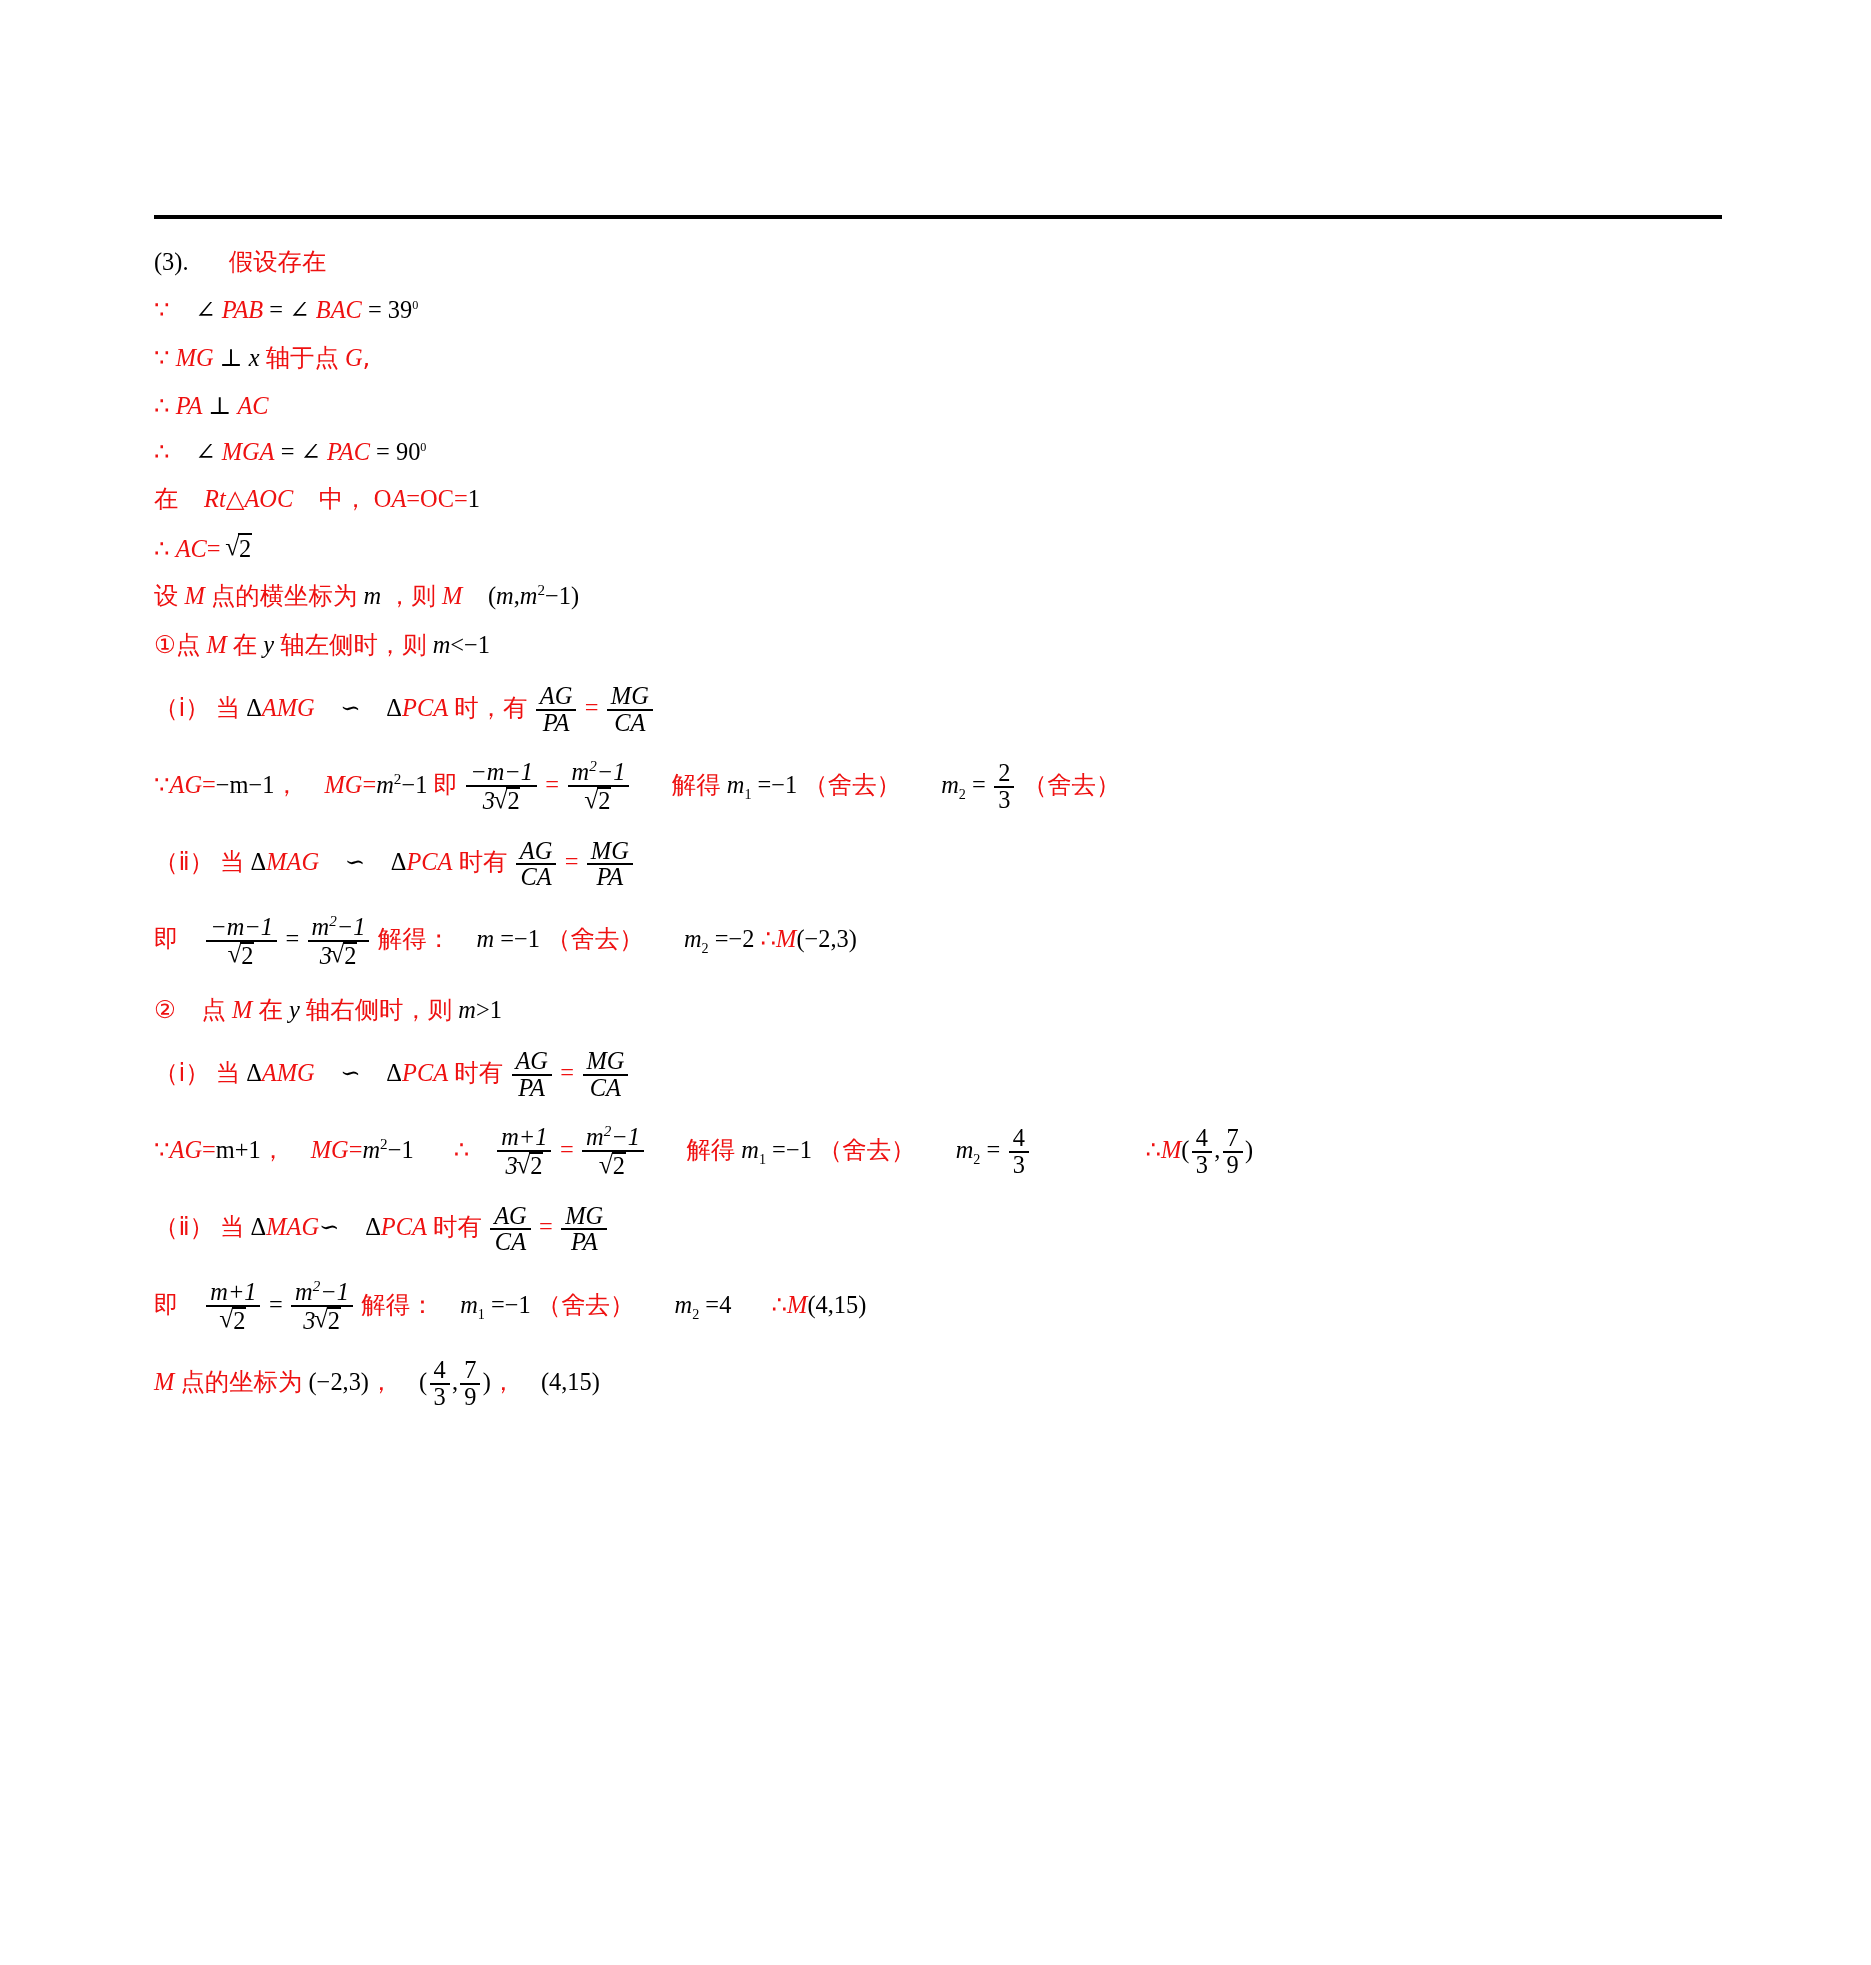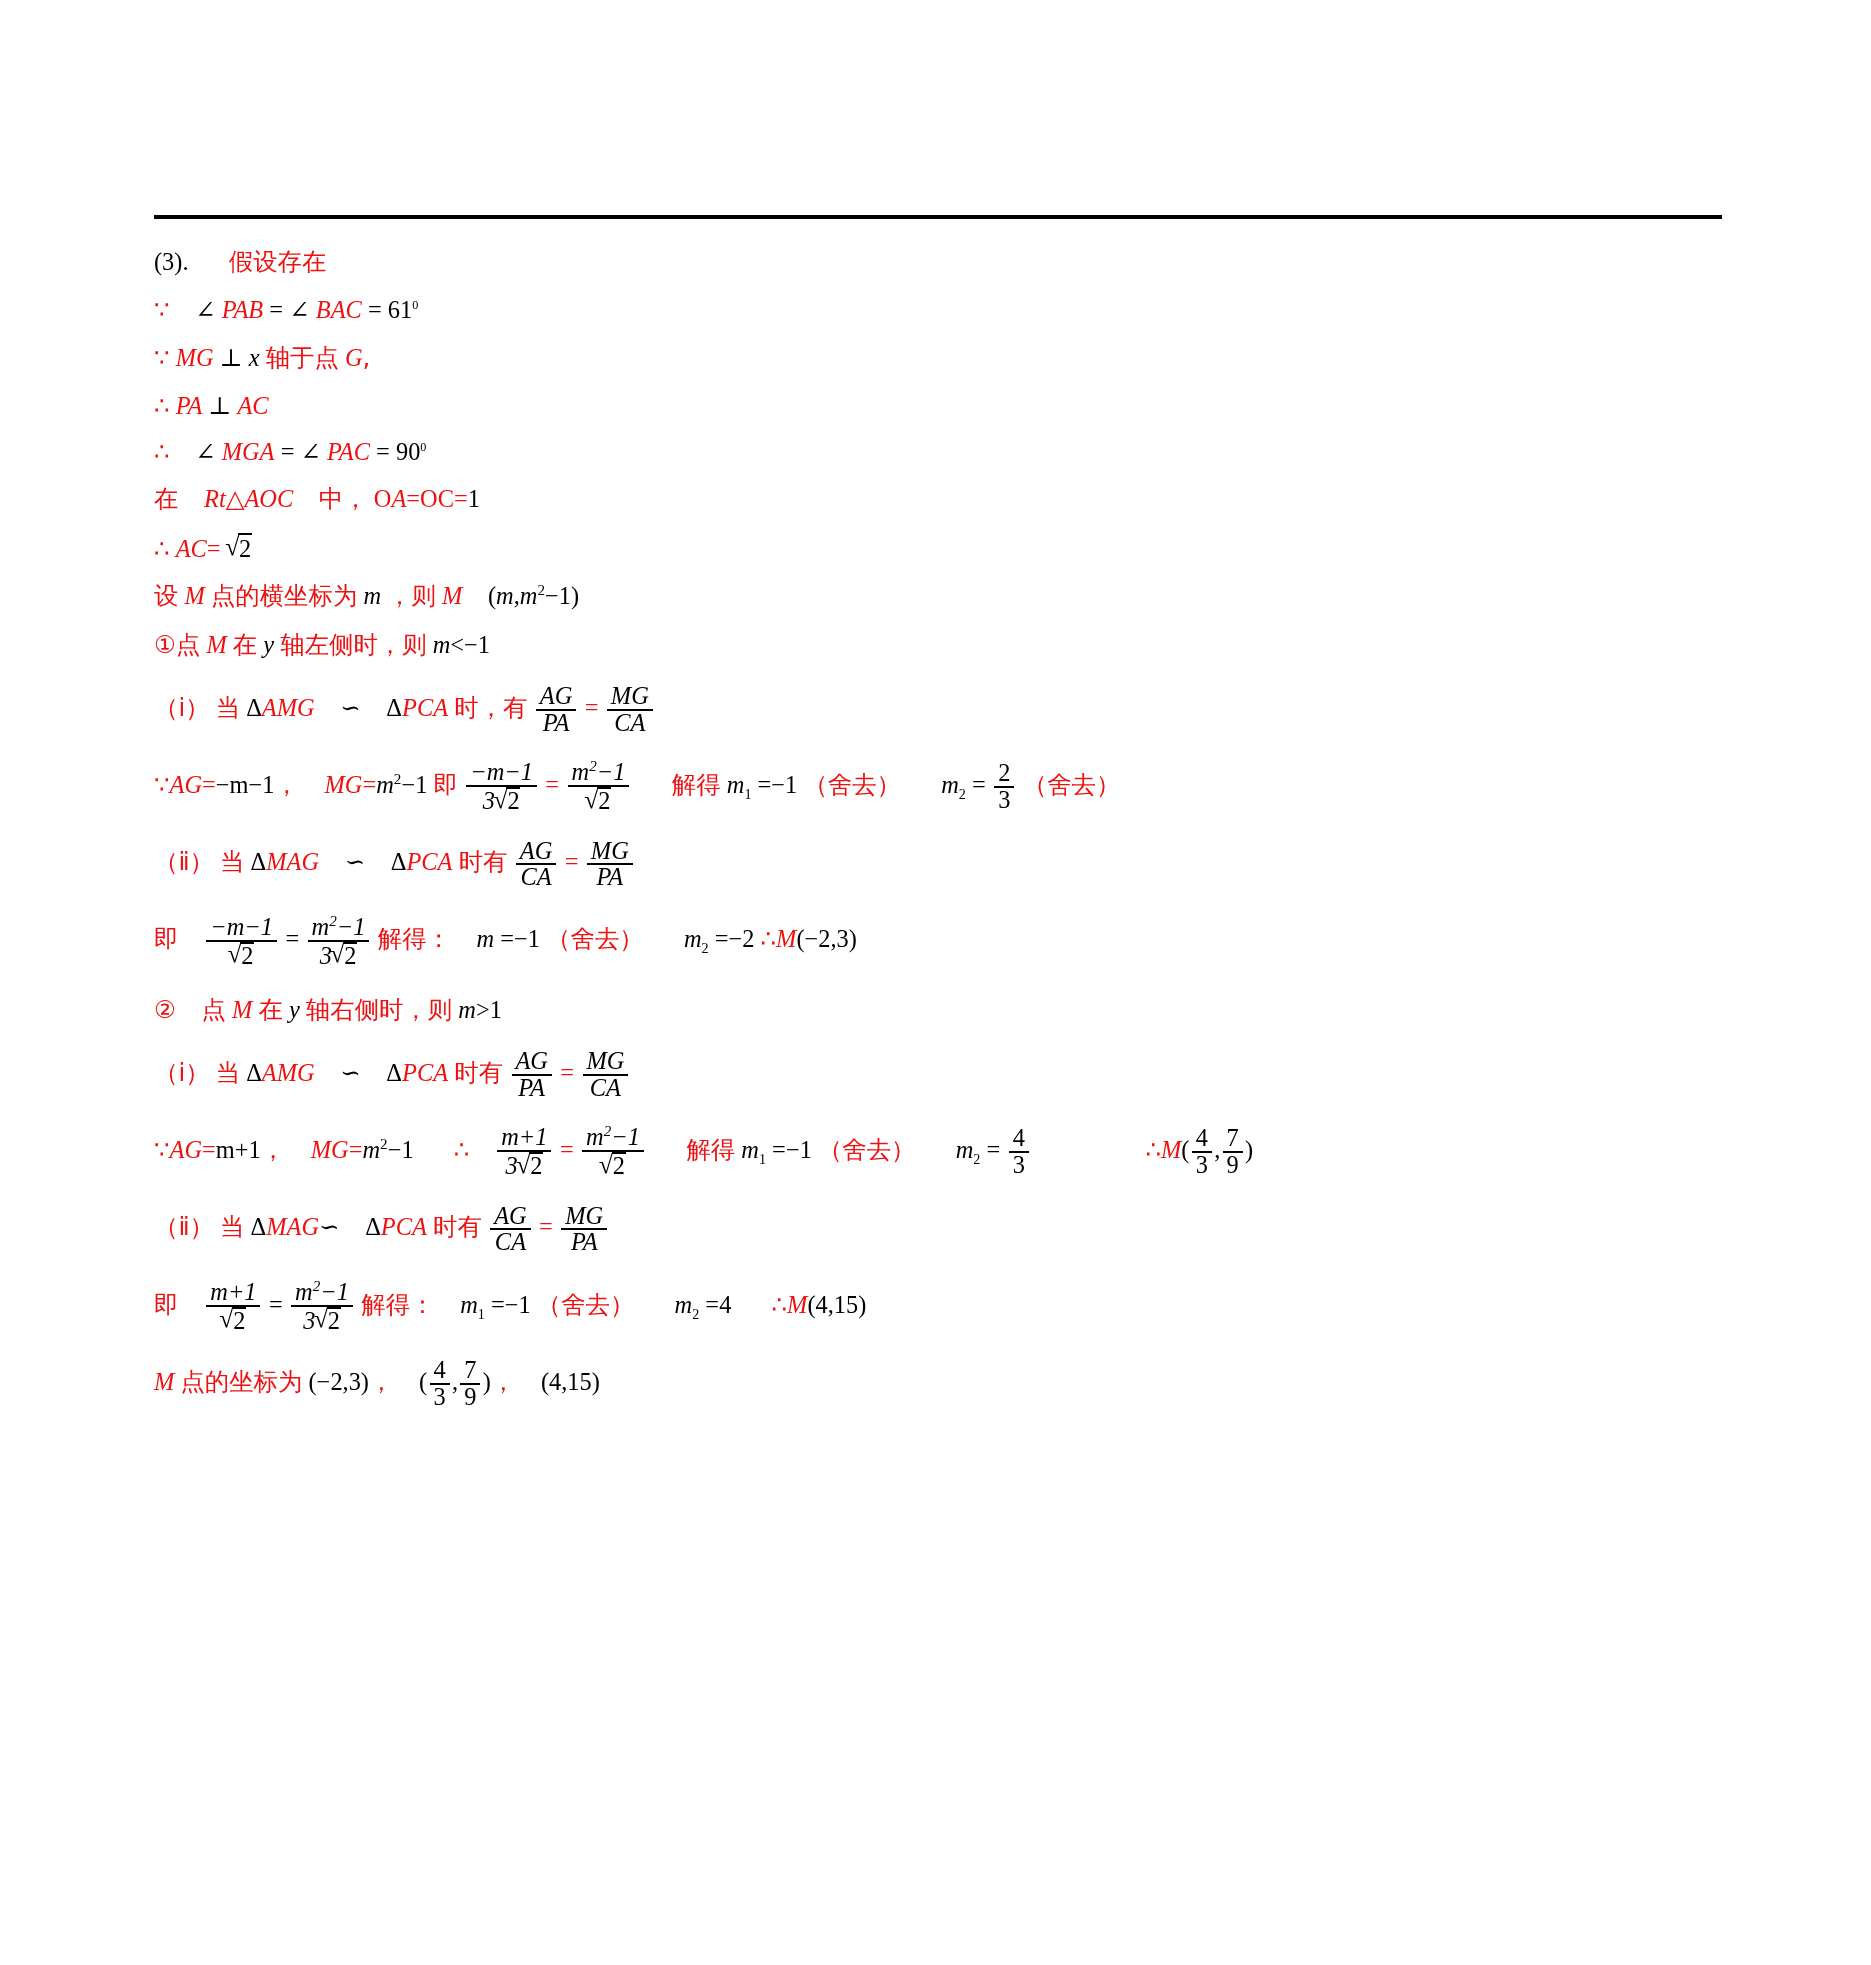--- a/index.html
+++ b/index.html
@@ -112,21 +112,21 @@
 
     <div class="row" style="margin-top:17.3px;">
       <span class="red because">∵</span>
       <span class="spacer-s"></span>
       <span class="blk">∠</span>
       <span class="red mi">PAB</span>
       <span class="blk">=</span>
       <span class="blk">∠</span>
       <span class="red mi">BAC</span>
       <span class="blk">=</span>
-      <span class="blk">61</span><span class="blk deg">0</span>
+      <span class="blk">39</span><span class="blk deg">0</span>
     </div>
 
     <div class="row" style="margin-top:17.3px;">
       <span class="red because">∵</span>
       <span class="red mi">MG</span>
       <span class="blk">⊥</span>
       <span class="blk mi">x</span>
       <span class="red cn">轴于点</span>
       <span class="red mi">G</span><span class="red cn">,</span>
     </div>

